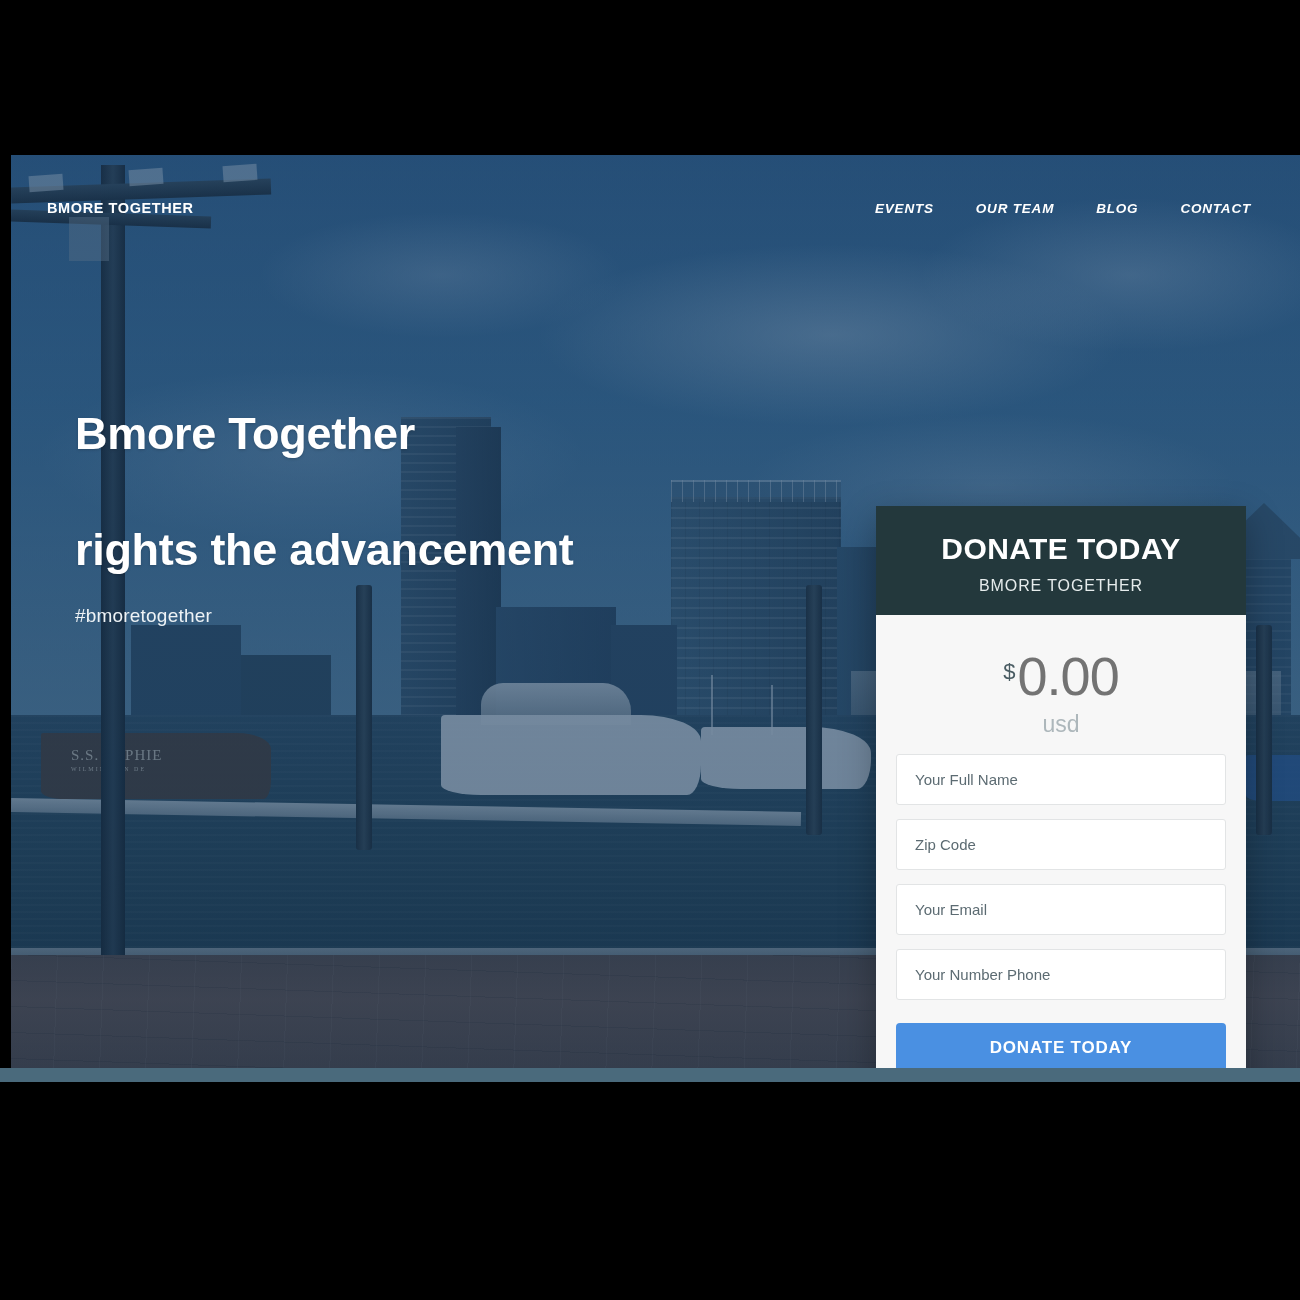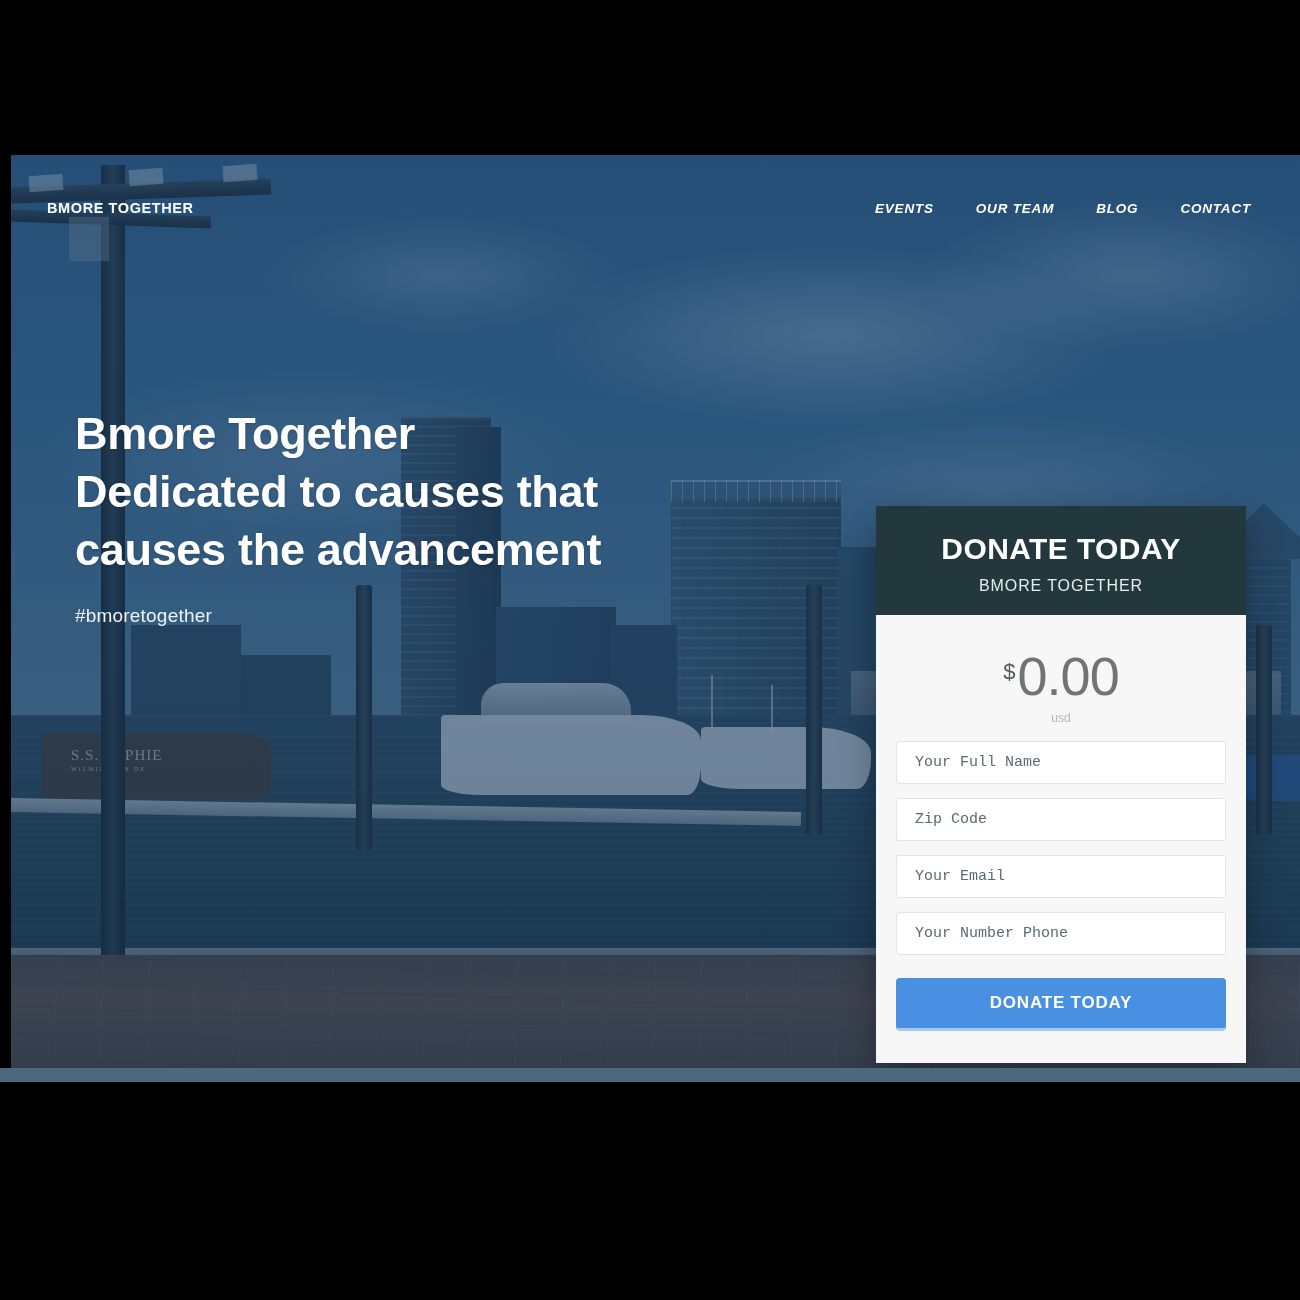--- a/index.html
+++ b/index.html
@@ -208,28 +208,28 @@
   .amount-row {
     display:flex; align-items:flex-start; justify-content:center; margin-top:8px;
   }
   .amount-cur {
     color:#4a5c63; font-size:22px; font-weight:300; margin-top:10px; margin-right:2px;
   }
   .amount-val {
     color:#737373; font-size:54px; font-weight:400; line-height:1; letter-spacing:-1px;
   }
   .amount-unit {
-    text-align:center; color:#adb7bb; font-size:12px; margin-top:8px; margin-bottom:16px;
+    text-align:center; color:#adb7bb; font-size:23px; margin-top:8px; margin-bottom:16px;
   }
 
   .field {
-    width:100%; height:43px; margin-bottom:14px;
+    width:100%; height:51px; margin-bottom:14px;
     background:#fff; border:1px solid #e2e4e5; border-radius:3px;
     padding:8px 18px; font-size:15px; color:#4a5c63;
-    font-family:Liberation Mono, monospace; outline:none;
+    font-family:Liberation Sans, sans-serif; outline:none;
   }
   .field::placeholder { color:#5c6b72; opacity:1; }
 
   .donate-btn {
     width:100%; height:53px; margin-top:9px; margin-bottom:8px;
     background:#4a90e2; border:none; border-bottom:3px solid #a8c9ef;
     border-radius:4px; color:#fff; font-size:17px; font-weight:bold;
     letter-spacing:.8px; cursor:pointer;
     font-family:"Liberation Sans", sans-serif;
   }
@@ -302,22 +302,22 @@
       <a class="nav-link" href="#">EVENTS</a>
       <a class="nav-link" href="#">OUR TEAM</a>
       <a class="nav-link" href="#">BLOG</a>
       <a class="nav-link" href="#">CONTACT</a>
     </nav>
   </div>
 
   <div class="hero">
     <h1 class="hero-title">
       <span>Bmore Together</span><br>
-      <span>Dedicated to causes that</span><br>
-      <span>causes the advancement</span><br>
+      <br>
+      <span>rights the advancement</span><br>
     </h1>
     <div class="hero-hash">#bmoretogether</div>
   </div>
 
   <div class="donate-card">
     <div class="donate-head">
       <div class="donate-head-title">DONATE TODAY</div>
       <div class="donate-head-sub">BMORE TOGETHER</div>
     </div>
 

